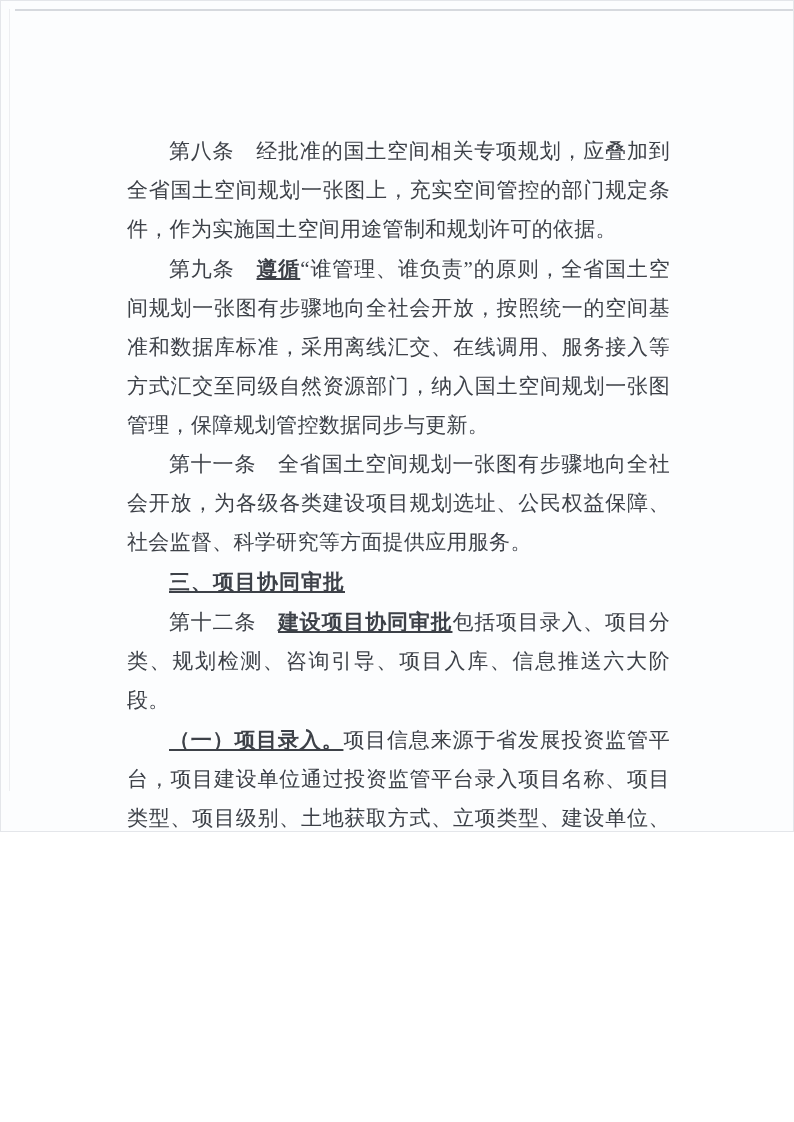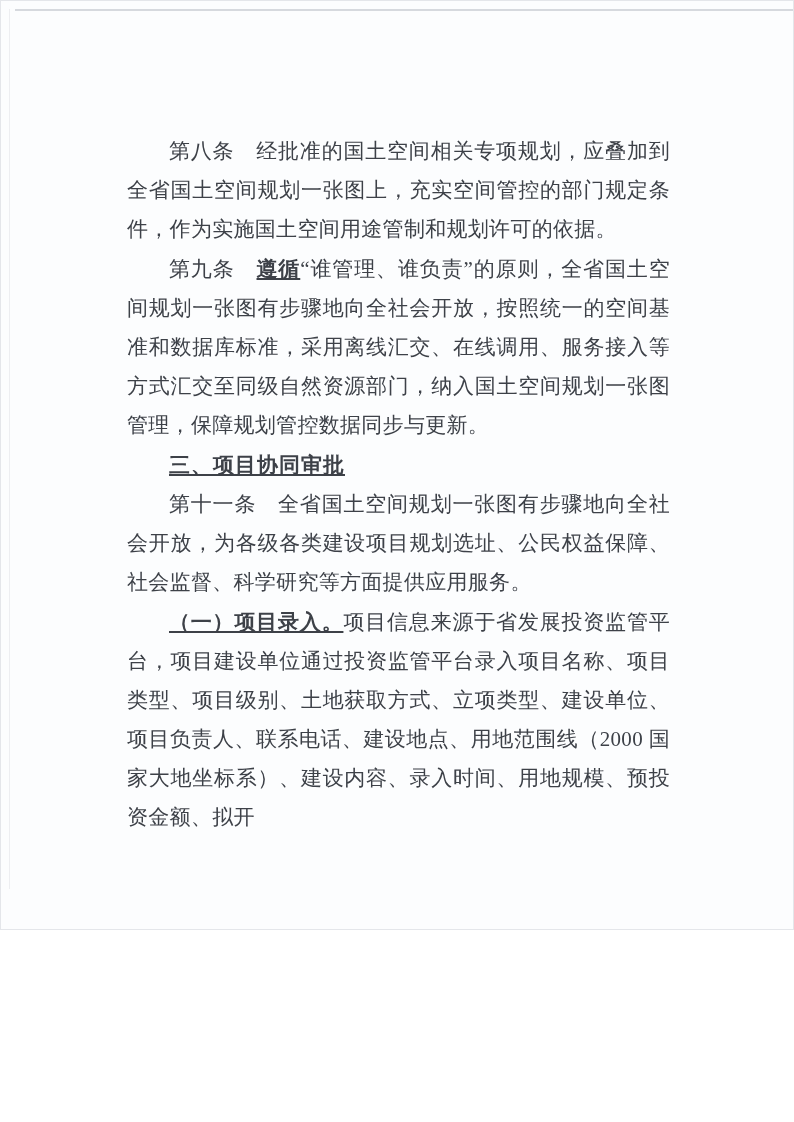--- a/index.html
+++ b/index.html
@@ -3,21 +3,21 @@
 <meta charset="utf-8">
 <style>
   html, body {
     margin: 0;
     padding: 0;
     background: #ffffff;
   }
   .sheet {
     position: relative;
     width: 794px;
-    height: 930px;
+    height: 832px;
     background: #fcfdfe;
     border: 1px solid #e4e6ea;
     box-sizing: border-box;
     overflow: hidden;
   }
   .scan-edge-top {
     position: absolute;
     top: 8px;
     left: 14px;
     right: 0;
@@ -76,23 +76,24 @@
   <div class="scan-edge-top"></div>
   <div class="scan-edge-left"></div>
 
   <div class="content">
 
     <p class="para"><span class="run">第八条　经批准的国土空间相关专项规划，应叠加到全省国土空间规划一张图上，充实空间管控的部门规定条件，作为实施国土空间用途管制和规划许可的依据。</span></p>
 
     <p class="para"><span class="run">第九条　</span><span class="run b">遵循</span><span class="run">“谁管理、谁负责”的原则，全省国土空间规划一张图有步骤地向全社会开放，按照统一的空间基准和数据库标准，采用离线汇交、在线调用、服务接入等方式汇交至同级自然资源部门，纳入国土空间规划一张图管理，保障规划管控数据同步与更新。</span></p>
 
 
+    <p class="para"><span class="run">第十一条　全省国土空间规划一张图有步骤地向全社会开放，为各级各类建设项目规划选址、公民权益保障、社会监督、科学研究等方面提供应用服务。</span></p>
+
     <p class="para heading"><span class="run b">三、项目协同审批</span></p>
 
-    <p class="para"><span class="run">第十一条　全省国土空间规划一张图有步骤地向全社会开放，为各级各类建设项目规划选址、公民权益保障、社会监督、科学研究等方面提供应用服务。</span></p>
-
+    <p class="para"><span class="run">第十二条　</span><span class="run b">建设项目协同审批</span><span class="run">包括项目录入、项目分类、规划检测、咨询引导、项目入库、信息推送六大阶段。</span></p>
 
     <p class="para"><span class="run b">（一）项目录入。</span><span class="run">项目信息来源于省发展投资监管平台，项目建设单位通过投资监管平台录入项目名称、项目类型、项目级别、土地获取方式、立项类型、建设单位、项目负责人、联系电话、建设地点、用地范围线（2000 国家大地坐标系）、建设内容、录入时间、用地规模、预投资金额、拟开</span></p>
 
   </div>
 
   <div class="page-number">4</div>
 </div>
 
 </body></html>

